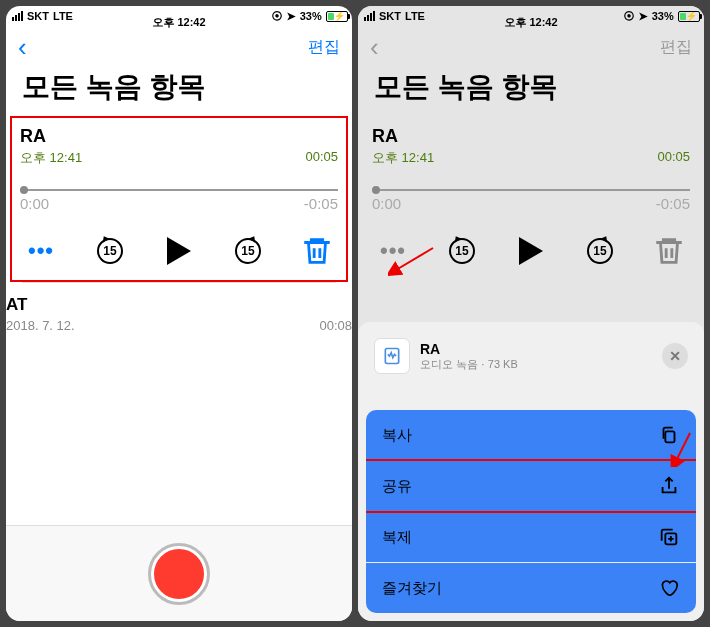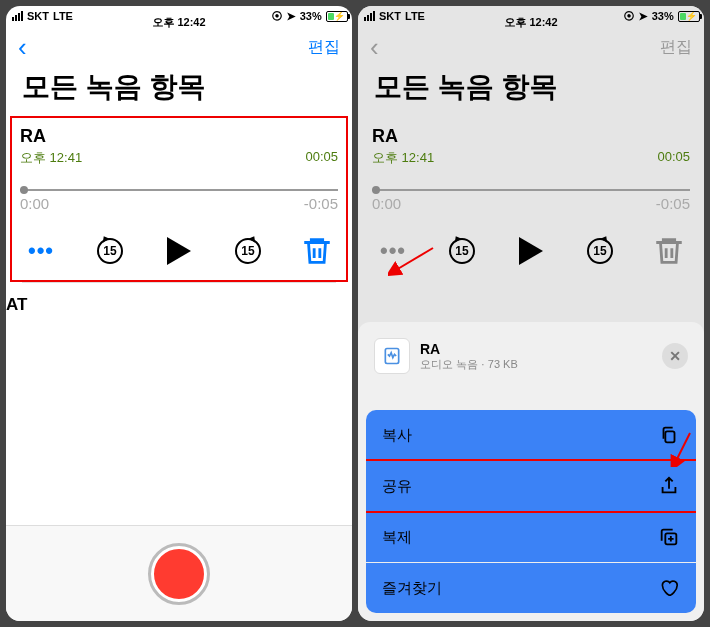--- a/index.html
+++ b/index.html
@@ -136,20 +136,24 @@
             <path d="M3 6h18M8 6V4h8v2M6 6l1 14h10l1-14M10 10v7M14 10v7"></path>
           </svg>
       </div>
     </div>
   </div>
 
   <div class="divider"></div>
 
   <div class="list-item">
     <div class="item-title">AT</div>
+    <div class="item-row">
+      <span>2018. 7. 12.</span>
+      <span>00:08</span>
+    </div>
   </div>
 
   <div class="record-bar">
     <div class="record-btn"></div>
   </div>
 </div>
 
 <div class="phone dim">
   <div class="status-bar">
     <div class="status-left">

